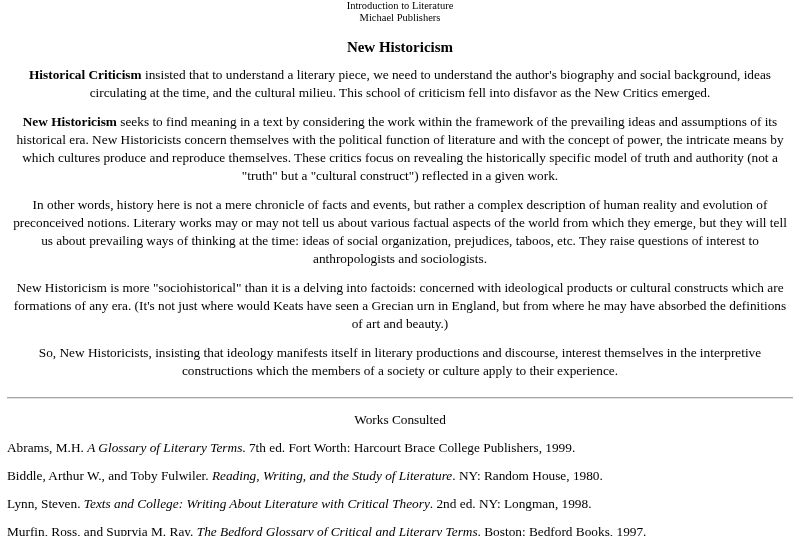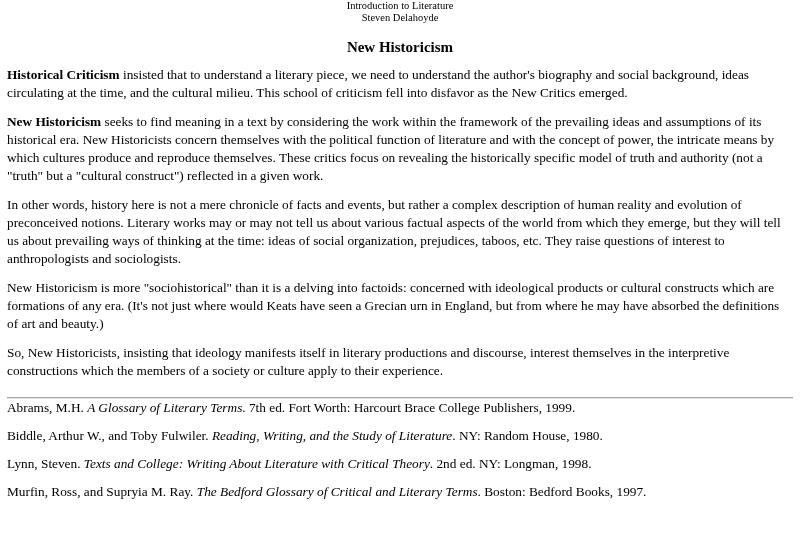--- a/index.html
+++ b/index.html
@@ -19,58 +19,59 @@
     padding-top: 0px;
     text-align: center;
   }
   .title {
     text-align: center;
     font-weight: bold;
     font-size: 15px;
     line-height: 18px;
     margin: 14px 0 10px 0;
   }
-  p { margin: 0 0 11px 0; }
+  p { margin: 0 0 11px 0; text-align: center; }
   hr.rule {
     border: none;
     border-top: 1px solid #a8a8a8;
     border-bottom: 1px solid #e0e0e0;
     height: 0;
     margin: 8px 0 0 0;
   }
   .works-title {
     text-align: center;
     margin: 12px 0 10px 0;
   }
   .ref { margin: 0 0 10px 0; }
 </style>
 </head>
 <body>
 
 <div class="page">
 
   <div class="header">
     <div>Introduction to Literature</div>
-    <div>Steven Delahoyde</div>
+    <div>Michael Publishers</div>
   </div>
 
   <div class="title">New Historicism</div>
 
   <p><b>Historical Criticism</b><span> insisted that to understand a literary piece, we need to understand the author's biography and social background, ideas circulating at the time, and the cultural milieu. This school of criticism fell into disfavor as the New Critics emerged.</span></p>
 
   <p><b>New Historicism</b><span> seeks to find meaning in a text by considering the work within the framework of the prevailing ideas and assumptions of its historical era. New Historicists concern themselves with the political function of literature and with the concept of power, the intricate means by which cultures produce and reproduce themselves. These critics focus on revealing the historically specific model of truth and authority (not a "truth" but a "cultural construct") reflected in a given work.</span></p>
 
   <p>In other words, history here is not a mere chronicle of facts and events, but rather a complex description of human reality and evolution of preconceived notions. Literary works may or may not tell us about various factual aspects of the world from which they emerge, but they will tell us about prevailing ways of thinking at the time: ideas of social organization, prejudices, taboos, etc. They raise questions of interest to anthropologists and sociologists.</p>
 
   <p>New Historicism is more "sociohistorical" than it is a delving into factoids: concerned with ideological products or cultural constructs which are formations of any era. (It's not just where would Keats have seen a Grecian urn in England, but from where he may have absorbed the definitions of art and beauty.)</p>
 
   <p style="margin-bottom:17px;">So, New Historicists, insisting that ideology manifests itself in literary productions and discourse, interest themselves in the interpretive constructions which the members of a society or culture apply to their experience.</p>
 
   <hr class="rule" style="margin-top:11px;">
 
+  <div class="works-title">Works Consulted</div>
 
   <div>
     <div class="ref"><span>Abrams, M.H. </span><i>A Glossary of Literary Terms</i><span>. 7th ed. Fort Worth: Harcourt Brace College Publishers, 1999.</span></div>
     <div class="ref"><span>Biddle, Arthur W., and Toby Fulwiler. </span><i>Reading, Writing, and the Study of Literature</i><span>. NY: Random House, 1980.</span></div>
     <div class="ref"><span>Lynn, Steven. </span><i>Texts and College: Writing About Literature with Critical Theory</i><span>. 2nd ed. NY: Longman, 1998.</span></div>
     <div class="ref" style="margin-bottom:4px;"><span>Murfin, Ross, and Supryia M. Ray. </span><i>The Bedford Glossary of Critical and Literary Terms</i><span>. Boston: Bedford Books, 1997.</span></div>
   </div>
 
 </div>
 

